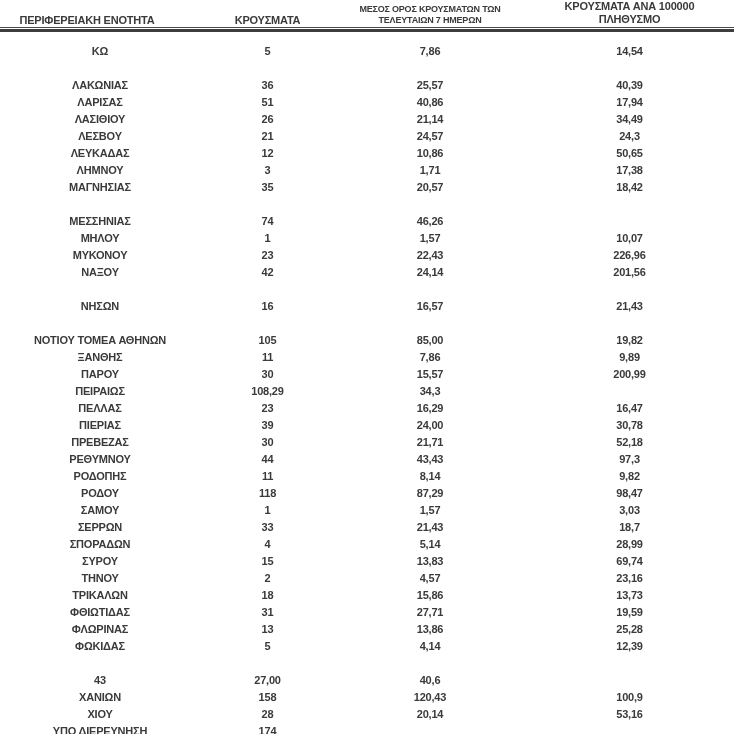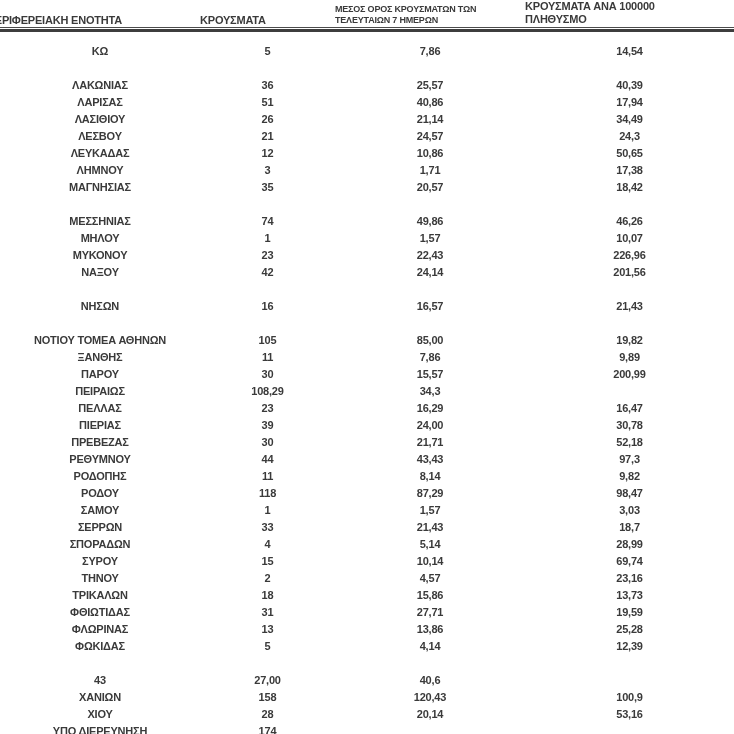--- a/index.html
+++ b/index.html
@@ -21,21 +21,21 @@
   }
   
   .header {
     display: grid;
     grid-template-columns: 200px 135px 190px 209px;
     align-items: end;
     height: 27px;
     overflow: visible;
   }
   .hcell {
-    text-align: left;
+    text-align: center;
     font-size: 11px;
     line-height: 12px;
     padding-bottom: 2px;
     letter-spacing: -0.2px;
   }
   .hcell .line { display: block; }
   .hcell.c1 .line { transform: translateX(-13px); }
   .hcell.c3 { font-size: 9px; line-height: 11px; }
   .hcell.c4 { font-size: 11px; line-height: 13px; }
   .rule-thin  { height: 1px; background: #4c4c4c; }
@@ -129,21 +129,20 @@
       <div class="row">
         <div class="cell c1">ΜΑΓΝΗΣΙΑΣ</div>
         <div class="cell c2">35</div>
         <div class="cell c3">20,57</div>
         <div class="cell c4">18,42</div>
       </div>
       <div class="spacer"></div>
       <div class="row">
         <div class="cell c1">ΜΕΣΣΗΝΙΑΣ</div>
         <div class="cell c2">74</div>
-        <div class="cell c3">49,86</div>
         <div class="cell c4">46,26</div>
       </div>
       <div class="row">
         <div class="cell c1">ΜΗΛΟΥ</div>
         <div class="cell c2">1</div>
         <div class="cell c3">1,57</div>
         <div class="cell c4">10,07</div>
       </div>
       <div class="row">
         <div class="cell c1">ΜΥΚΟΝΟΥ</div>
@@ -238,21 +237,21 @@
       </div>
       <div class="row">
         <div class="cell c1">ΣΠΟΡΑΔΩΝ</div>
         <div class="cell c2">4</div>
         <div class="cell c3">5,14</div>
         <div class="cell c4">28,99</div>
       </div>
       <div class="row">
         <div class="cell c1">ΣΥΡΟΥ</div>
         <div class="cell c2">15</div>
-        <div class="cell c3">10,14</div>
+        <div class="cell c3">13,83</div>
         <div class="cell c4">69,74</div>
       </div>
       <div class="row">
         <div class="cell c1">ΤΗΝΟΥ</div>
         <div class="cell c2">2</div>
         <div class="cell c3">4,57</div>
         <div class="cell c4">23,16</div>
       </div>
       <div class="row">
         <div class="cell c1">ΤΡΙΚΑΛΩΝ</div>

